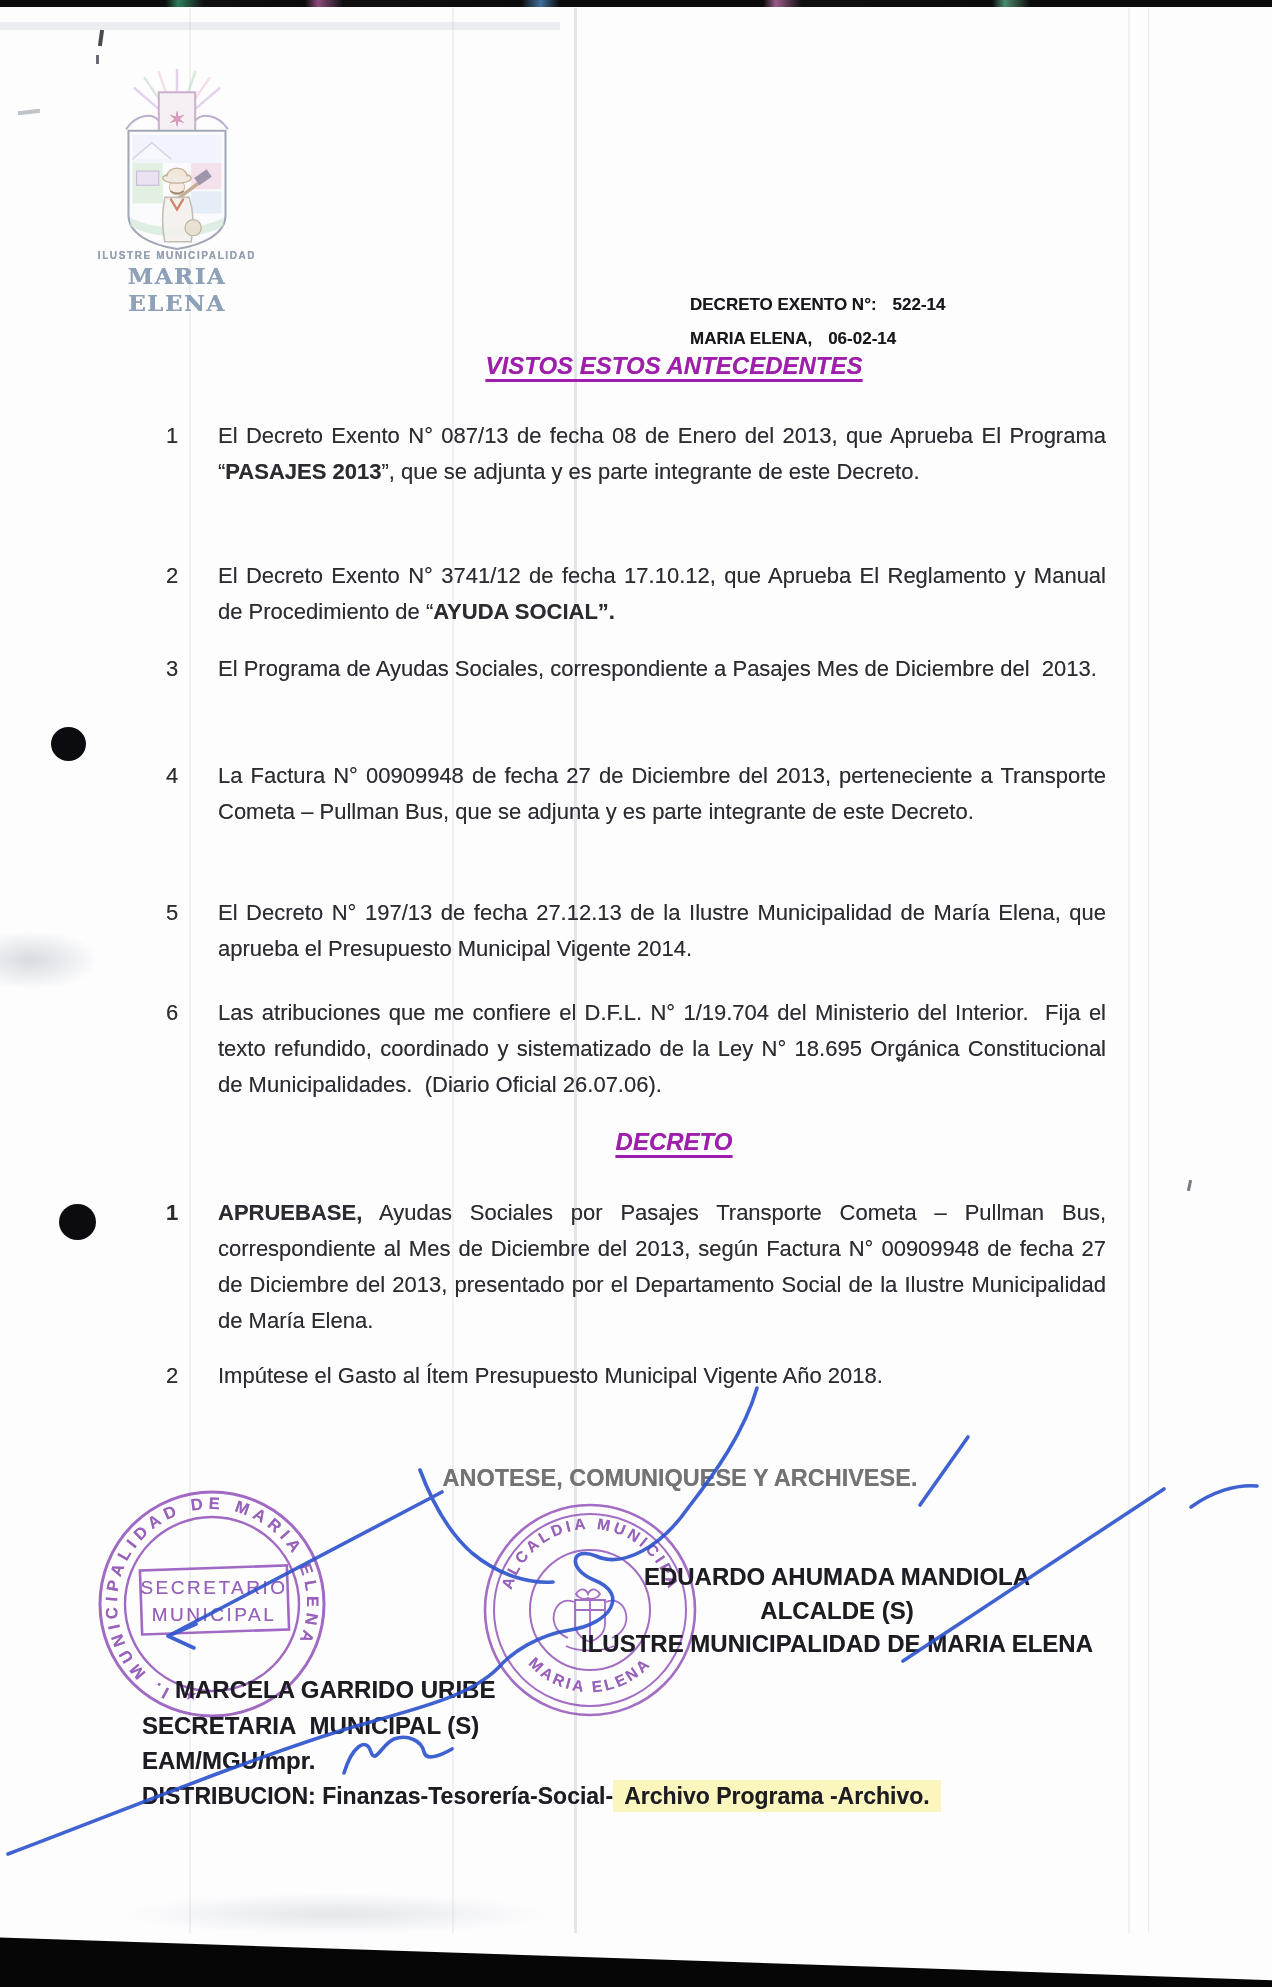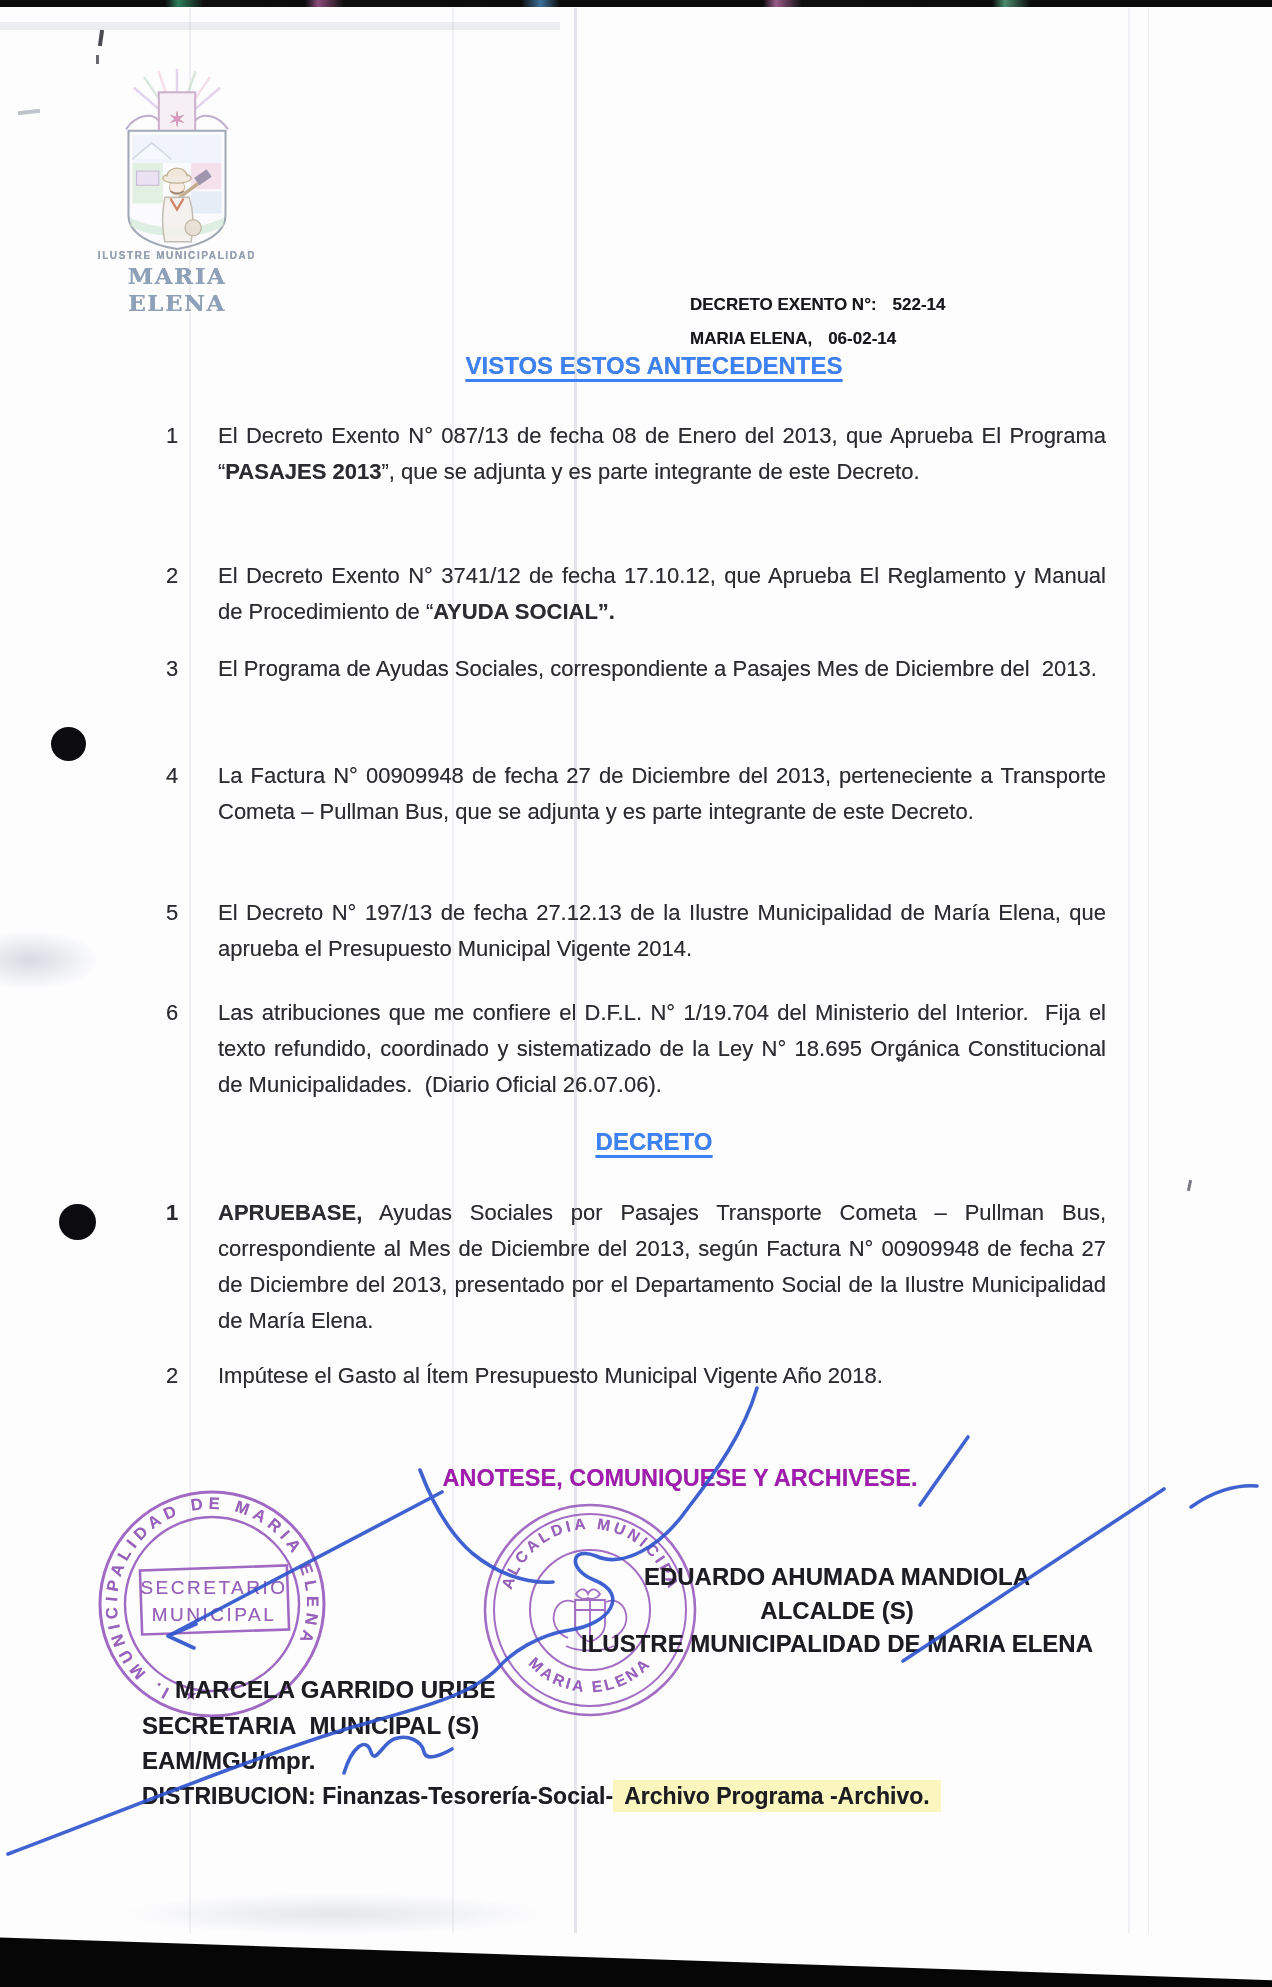--- a/index.html
+++ b/index.html
@@ -37,28 +37,28 @@
   .logo-caption1{position:absolute;left:92px;top:250px;width:170px;text-align:center;
     font-size:10px;font-weight:700;letter-spacing:1.6px;color:#96a1b5;}
   .logo-caption2{position:absolute;left:84px;top:262px;width:186px;text-align:center;
     font-family:"DejaVu Serif",serif;font-size:23px;font-weight:700;letter-spacing:1.5px;color:#8ea1bb;}
 
   
   .doc{text-shadow:0 0 .6px rgba(45,45,52,.5);}
   .header-block{position:absolute;left:690px;top:250px;font-size:17px;font-weight:700;
     line-height:34px;color:#17171c;margin-top:38px;}
   .hgap{margin-left:16px;}
-  .sec-title{position:absolute;left:210px;width:888px;text-align:center;font-size:24px;
-    font-weight:700;color:#3b82f6;}
+  .sec-title{position:absolute;left:230px;width:888px;text-align:center;font-size:24px;
+    font-weight:700;color:#a21caf;font-style:italic;}
   .sec-title .u{text-decoration:underline;text-underline-offset:5px;text-decoration-thickness:2.5px;}
   .item{position:absolute;left:160px;width:946px;font-size:22px;line-height:36px;color:#2b2b31;}
   .item .num{position:absolute;left:6px;top:0;}
   .item .body{margin-left:58px;text-align:justify;}
   .closing{position:absolute;left:220px;top:1465px;width:920px;text-align:center;
-    font-size:23.5px;font-weight:700;color:#a21caf;}
+    font-size:23.5px;font-weight:700;color:#737373;}
 
   
   .sig{position:absolute;left:0;top:0;width:1272px;height:1987px;pointer-events:none;}
   .stamp{position:absolute;}
   .stamp-left{left:92px;top:1484px;width:240px;height:240px;}
   .stamp-right{left:478px;top:1498px;width:224px;height:224px;}
 
   
   .right-block{position:absolute;left:556px;top:1560px;width:562px;text-align:center;
     font-weight:700;font-size:24px;line-height:33.5px;color:#1c1c22;}

